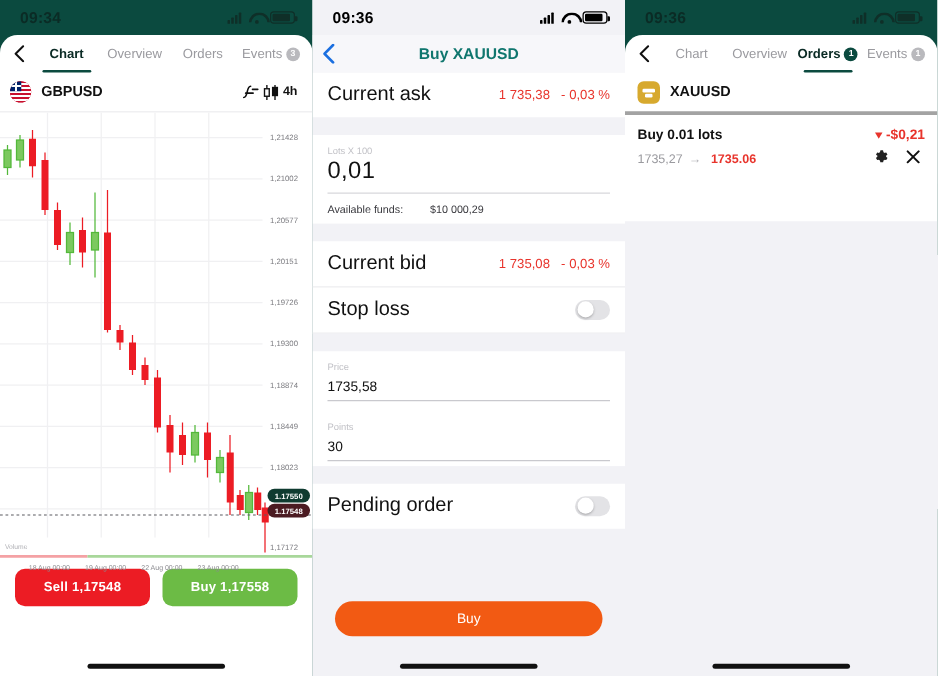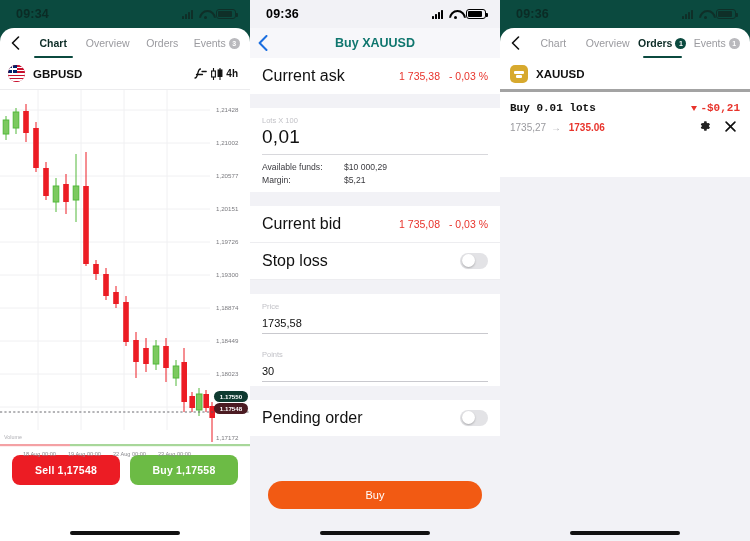--- a/index.html
+++ b/index.html
@@ -138,21 +138,21 @@
   .symrow3 { height:34px; display:flex; align-items:center; padding:0 10px;
     border-bottom:3px solid #a3a3a3; background:#fff;}
   .goldicon { width:18px;height:18px;border-radius:5px;background:#d7a92e;
     flex:0 0 18px; position:relative; display:flex; align-items:center;
     justify-content:center;}
   .goldicon::before{content:"";position:absolute;width:10px;height:3px;
     background:#fff;border-radius:1px;top:6px;}
   .goldicon::after{content:"";position:absolute;width:6px;height:3px;
     background:#fff;border-radius:1px;top:10px;}
   .orderblk { background:#fff; padding:10px 10px 11px; }
-  .orow1 { display:flex; align-items:center; justify-content:space-between;font-family:Liberation Mono, monospace; }
+  .orow1 { display:flex; align-items:center; justify-content:space-between; }
   .otitle { font-size:11px; font-weight:700; color:#111; }
   .opnl { font-size:11px; font-weight:700; color:#e8342c; display:flex;
     align-items:center; gap:3px;}
   .tri { width:0;height:0;border-left:3.4px solid transparent;
     border-right:3.4px solid transparent;border-top:5px solid #e8342c;}
   .orow2 { display:flex; align-items:center; justify-content:space-between;
     margin-top:4px; }
   .oprices { font-size:10px; color:#9a9a9f; }
   .oprices .to { color:#e8342c; font-weight:700; margin-left:3px; }
   .oprices .arrow { color:#b0b0b5; margin:0 2px;}
@@ -412,24 +412,20 @@
 
     <div class="card">
       <div class="lotblk">
         <div class="minilab">Lots X 100</div>
         <div class="lotval">0,01</div>
         <div class="lotrule"></div>
         <div class="finline">
           <span class="k">Available funds:</span>
           <span class="v">$10 000,29</span>
         </div>
-        <div class="finline">
-          <span class="k">Margin:</span>
-          <span class="v">$5,21</span>
-        </div>
       </div>
     </div>
 
     <div class="gap"></div>
 
     <div class="card">
       <div class="row rowline">
         <span class="lbl">Current bid</span>
         <span class="quote">
           <b>1 735,08</b>

